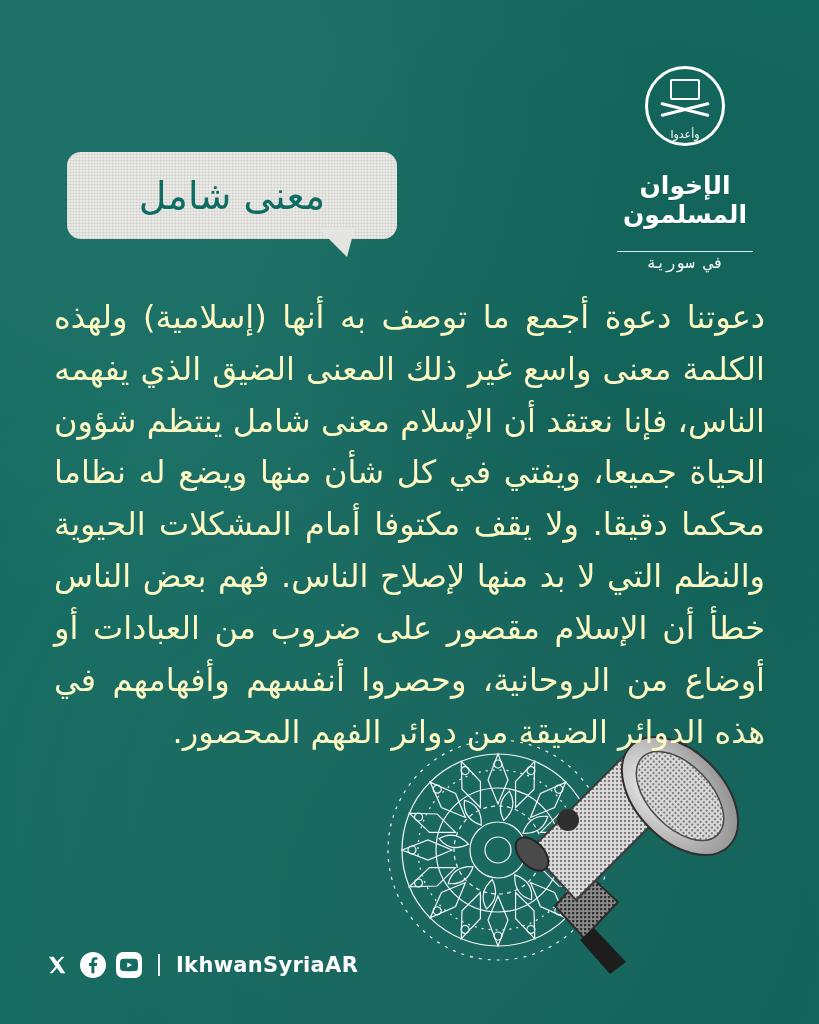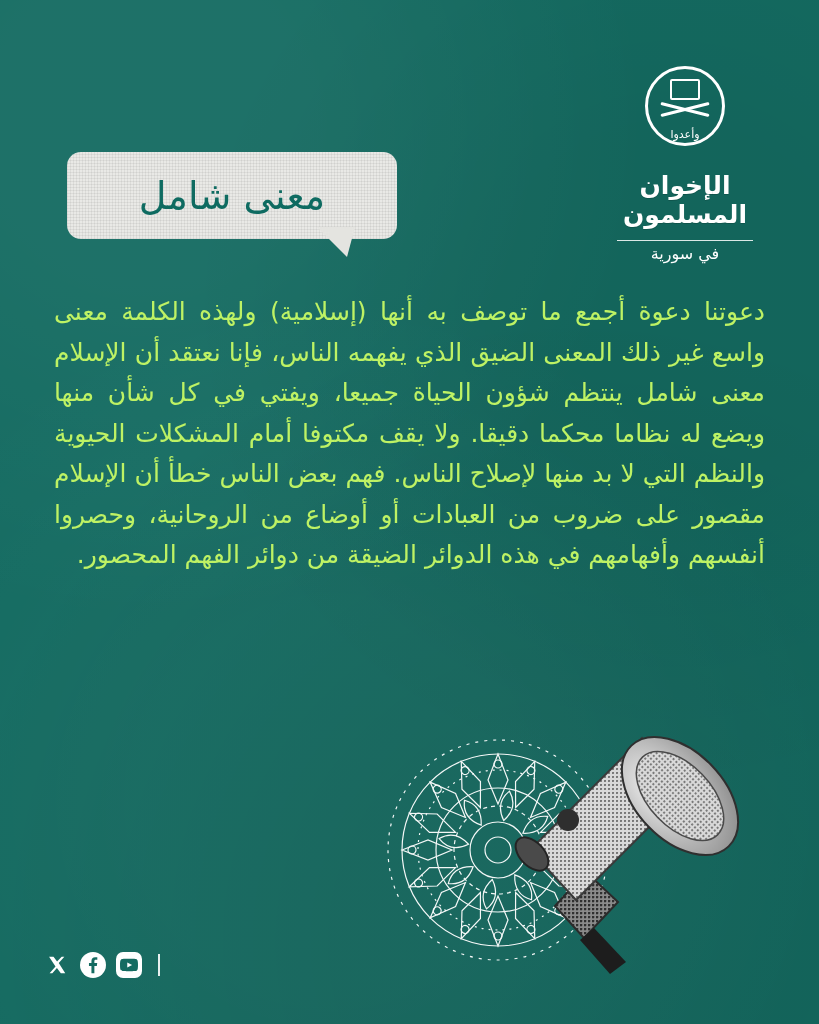--- a/index.html
+++ b/index.html
@@ -92,23 +92,24 @@
   .logo-name {
     margin-top: 26px;
     color: #ffffff;
     font-size: 25px;
     font-weight: bold;
     letter-spacing: 1px;
     line-height: 1.15;
     text-shadow: 0 1px 0 rgba(0,0,0,0.15);
   }
   .logo-sub-wrap {
-    margin-top: 6px;
+    margin-top: 17px;
     position: relative;
     height: 28px;
+    font-family: Liberation Mono, monospace;
   }
   .logo-rule {
     position: absolute;
     top: 4px;
     left: 22px;
     right: 22px;
     height: 1px;
     background: rgba(255,255,255,0.85);
   }
   .logo-sub {
@@ -164,22 +165,22 @@
     font-weight: normal;
     letter-spacing: 0.5px;
   }
 
   
   .body-text {
     position: absolute;
     top: 292px;
     left: 54px;
     right: 54px;
-    color: #bef264;
-    font-size: 25px;
+    color: #fef9c3;
+    font-size: 32px;
     line-height: 1.62;
     text-align: justify;
     text-align-last: right;
     z-index: 3;
     direction: rtl;
   }
 
   
   .art {
     position: absolute;
@@ -409,15 +410,16 @@
       <svg viewBox="0 0 24 24" width="22" height="22" fill="#146b61">
           <path d="M13.5 21v-8h2.7l.4-3.1h-3.1V7.9c0-.9.3-1.5 1.6-1.5h1.6V3.6c-.3 0-1.3-.1-2.4-.1-2.4 0-4 1.5-4 4.1v2.3H7.6V13h2.7v8h3.2z"></path>
         </svg>
     </div>
     <div class="social-ico rounded">
       <svg viewBox="0 0 24 24" width="22" height="22" fill="#146b61">
           <path d="M21.6 8.2s-.2-1.4-.8-2c-.7-.8-1.5-.8-1.9-.8C16.2 5.2 12 5.2 12 5.2s-4.2 0-6.9.2c-.4 0-1.2 0-1.9.8-.6.6-.8 2-.8 2S2.2 9.8 2.2 11.4v1.2c0 1.6.2 3.2.2 3.2s.2 1.4.8 2c.7.8 1.7.7 2.1.8 1.5.1 6.7.2 6.7.2s4.2 0 6.9-.2c.4 0 1.2 0 1.9-.8.6-.6.8-2 .8-2s.2-1.6.2-3.2v-1.2c0-1.6-.2-3.2-.2-3.2zM10.1 14.7V9.3l5.3 2.7-5.3 2.7z"></path>
         </svg>
     </div>
     <div class="footer-sep"></div>
+    <div class="footer-handle">IkhwanSyriaAR</div>
   </div>
 
 </div>
 
 </body></html>

